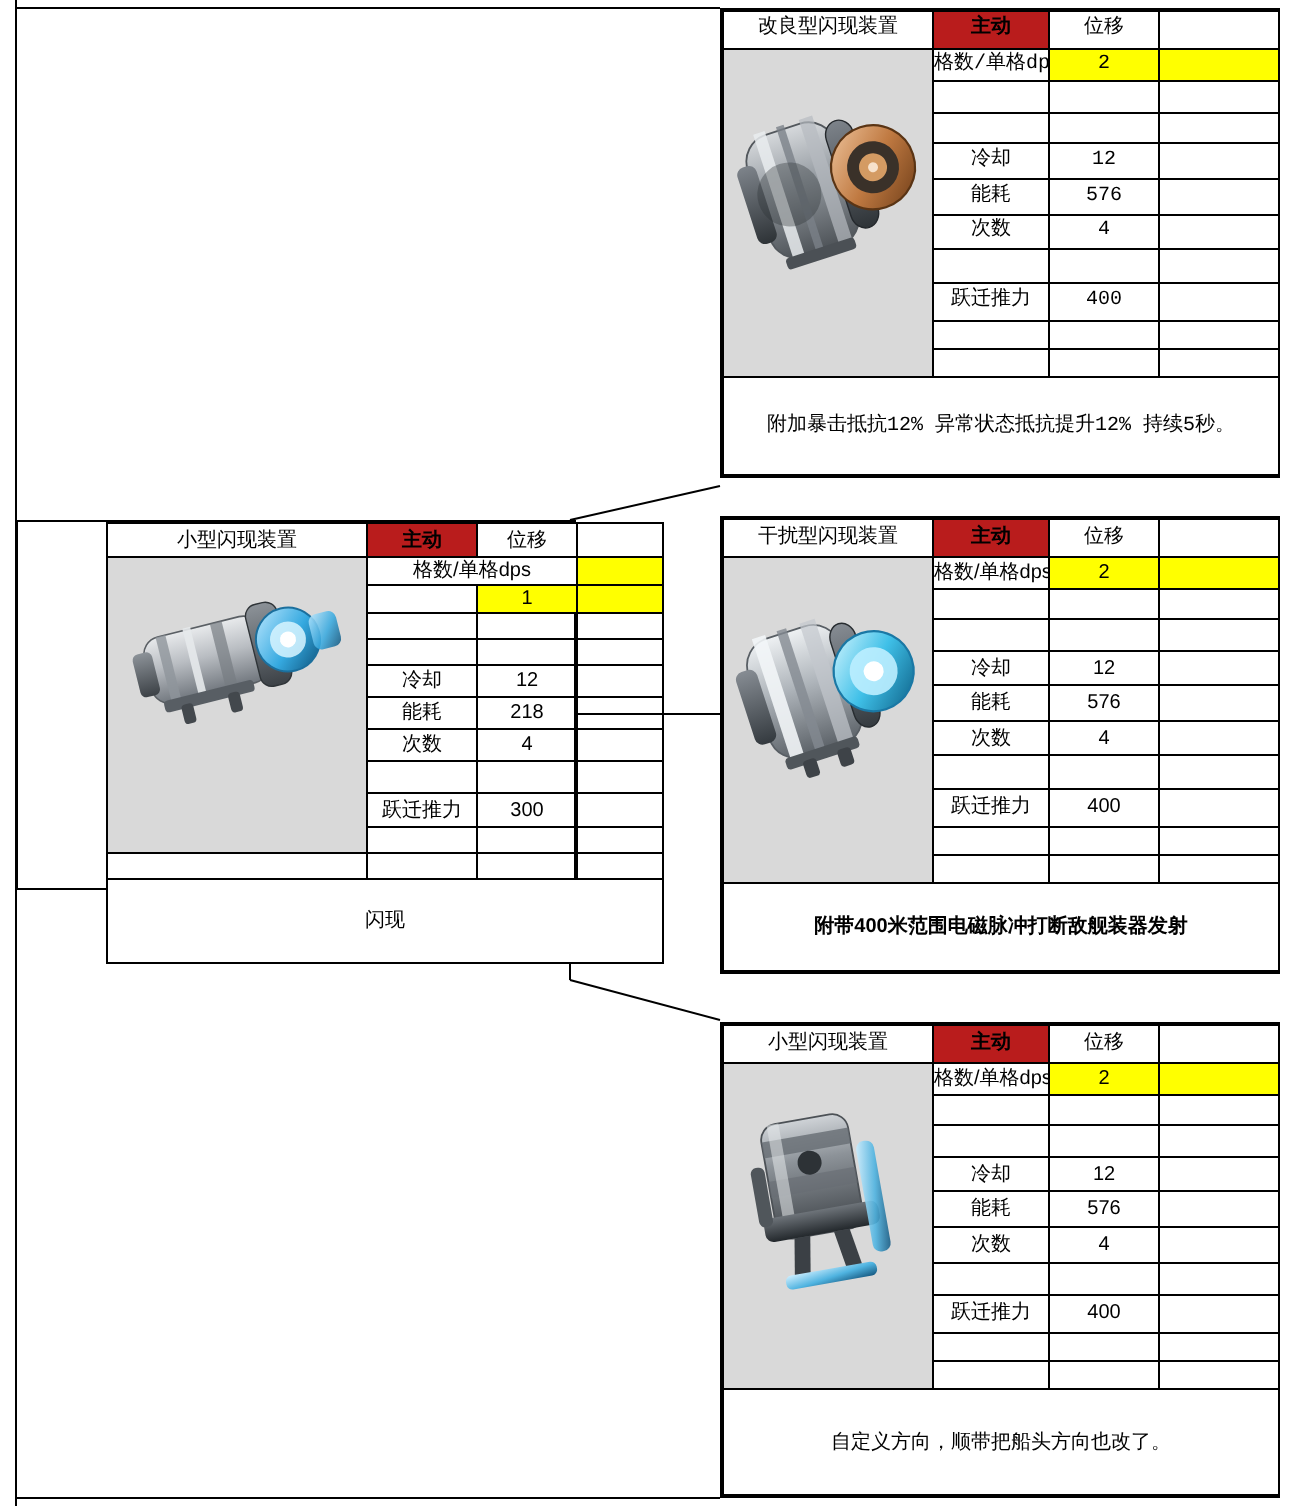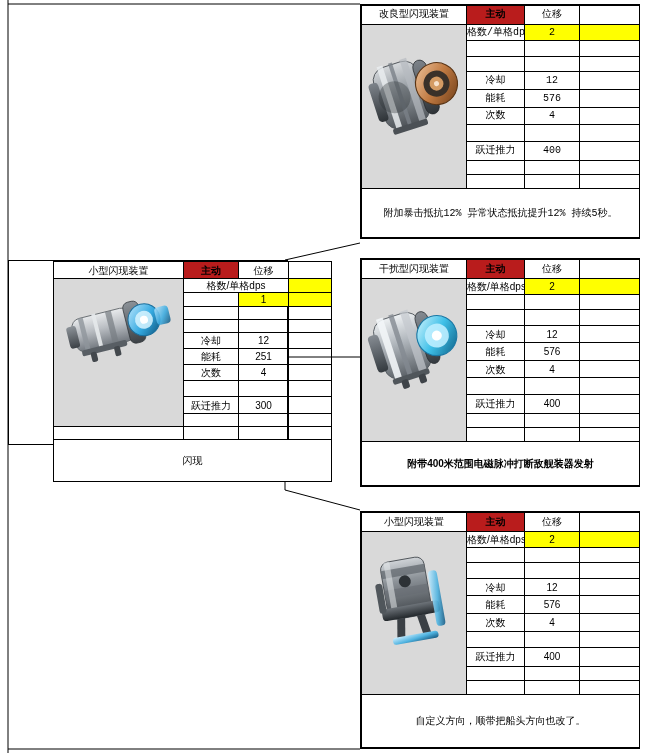--- a/index.html
+++ b/index.html
@@ -193,21 +193,21 @@
         <td></td>
         <td></td>
       </tr>
       <tr style="height:16px;">
         <td class="label-cell">冷却</td>
         <td>12</td>
         <td></td>
       </tr>
       <tr style="height:16px;">
         <td class="label-cell">能耗</td>
-        <td class="gray-val">251</td>
+        <td class="gray-val">218</td>
         <td></td>
       </tr>
       <tr style="height:16px;">
         <td class="label-cell">次数</td>
         <td>4</td>
         <td></td>
       </tr>
       <tr style="height:16px;">
         <td></td>
         <td></td>
@@ -550,20 +550,20 @@
         <td></td>
         <td></td>
         <td></td>
       </tr>
       <tr style="height:13px;">
         <td></td>
         <td></td>
         <td></td>
         <td></td>
       </tr>
-      <tr style="height:48px;font-family:Liberation Mono, monospace;">
+      <tr style="height:48px;">
         <td class="desc-cell" colspan="4">自定义方向，顺带把船头方向也改了。</td>
       </tr>
     </tbody>
       </table>
   </div>
 
 </div>
 
 </body></html>

